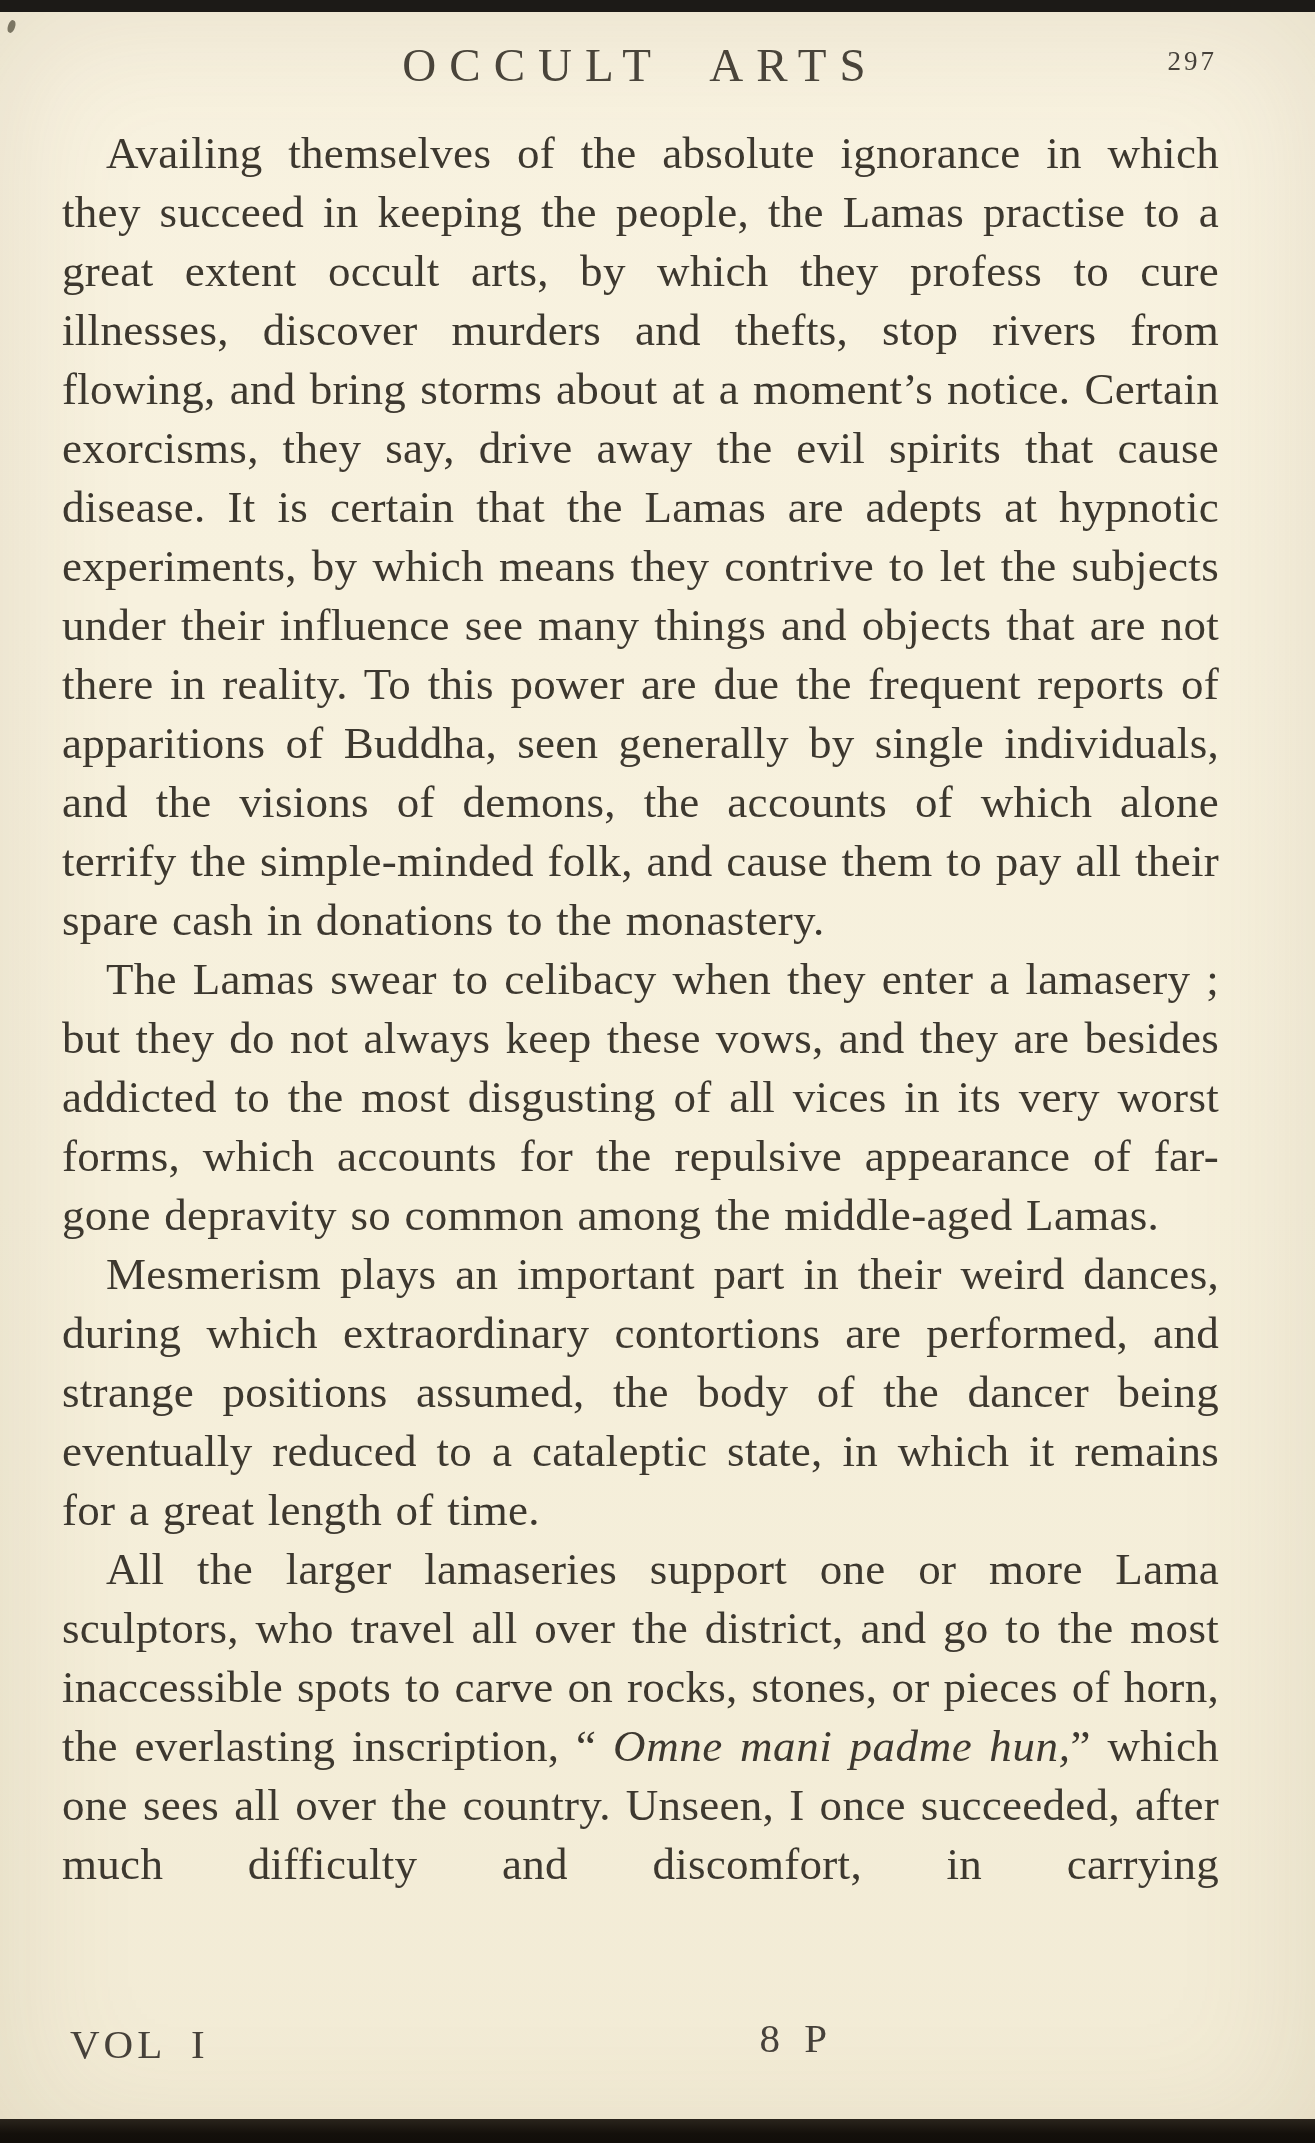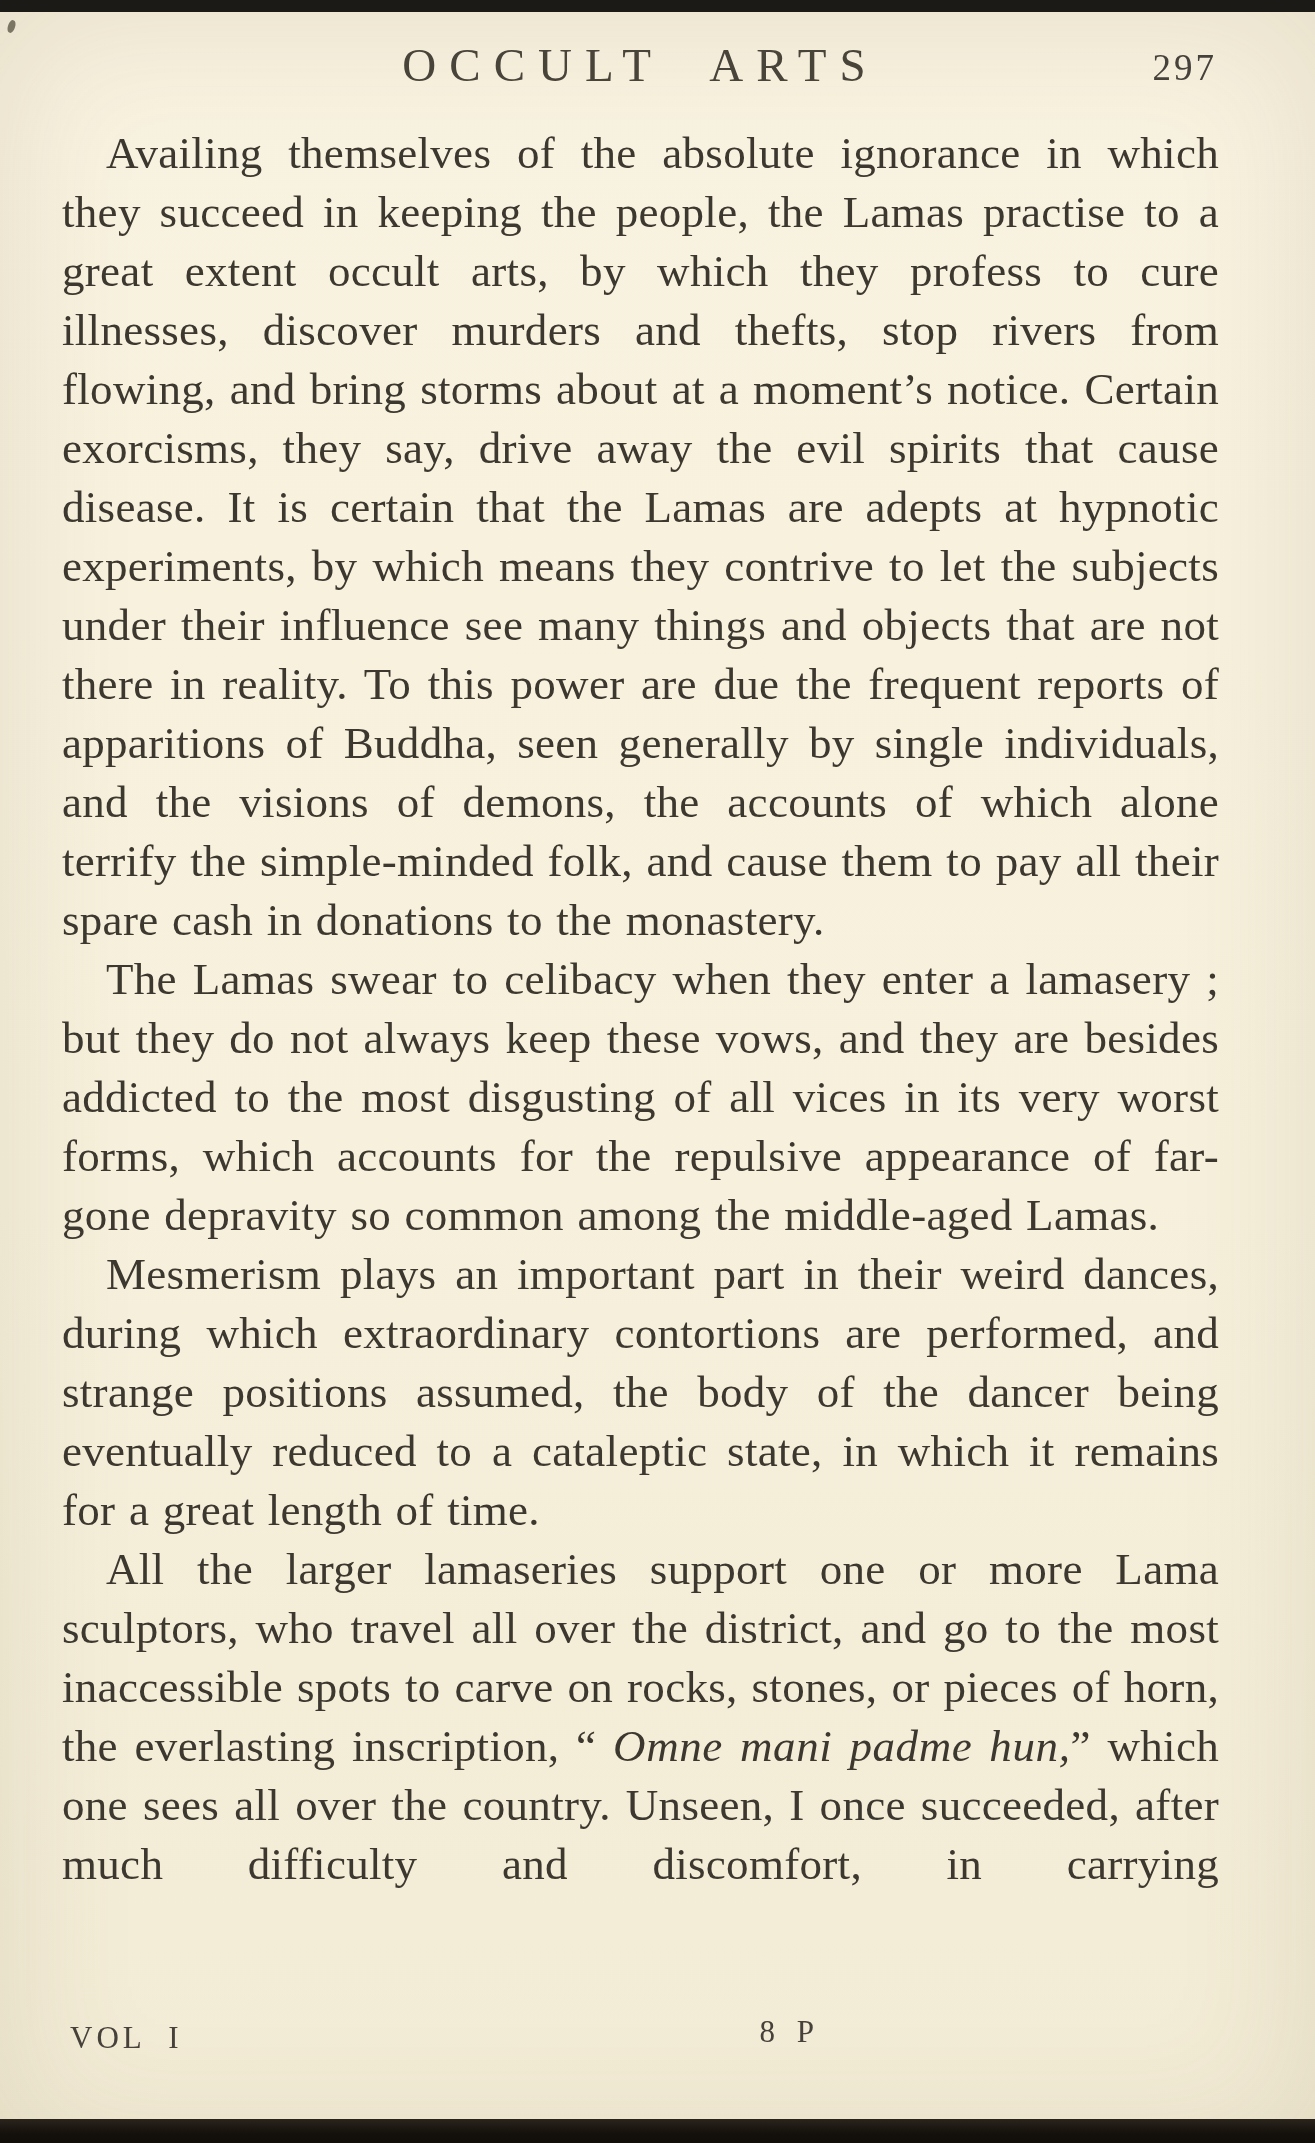--- a/index.html
+++ b/index.html
@@ -51,21 +51,21 @@
     letter-spacing: 13px;
     word-spacing: 24px;
     color: #49443a;
     white-space: nowrap;
   }
 
   .page-number {
     position: absolute;
     right: 2px;
     top: 8px;
-    font-size: 37px;
+    font-size: 27px;
     letter-spacing: 3px;
     color: #46413a;
   }
 
   .page-body {
     position: absolute;
     top: 112px;
     left: 62px;
     right: 96px;
     text-align: justify;
@@ -90,21 +90,21 @@
   .para.continues {
     text-align-last: justify;
   }
 
   .page-footer {
     position: absolute;
     top: 2002px;
     left: 70px;
     right: 96px;
     height: 46px;
-    font-size: 31px;
+    font-size: 41px;
     color: #46413a;
   }
 
   .vol {
     position: absolute;
     left: 0;
     top: 6px;
     letter-spacing: 4px;
     word-spacing: 12px;
   }

